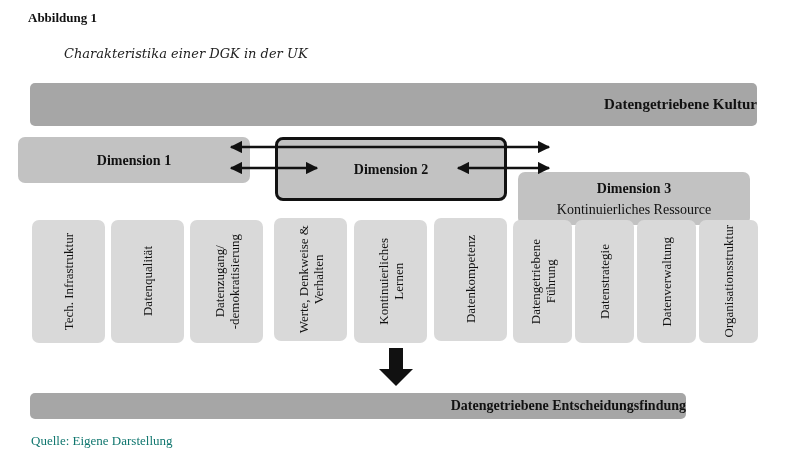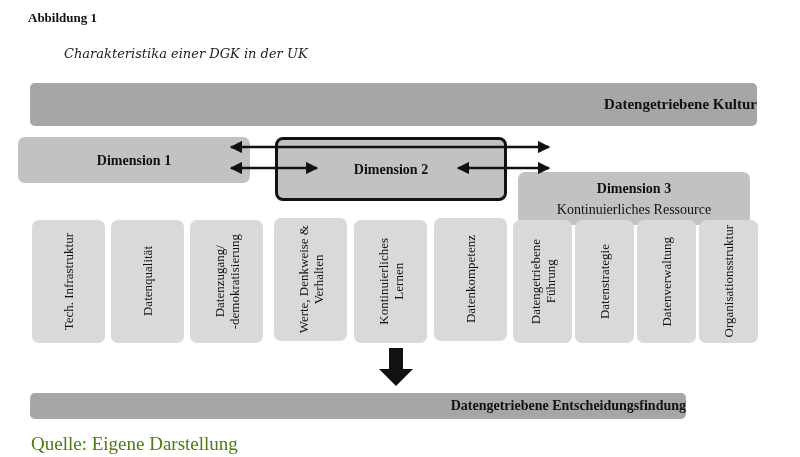--- a/index.html
+++ b/index.html
@@ -26,21 +26,21 @@
   #dim3 { left: 518px; top: 138px; width: 232px; height: 53px; margin-top: 34px; }
   .card {
     background: #d9d9d9; border-radius: 7px; top: 220px; height: 123px;
     display: flex; align-items: center; justify-content: center;
   }
   .card span {
     writing-mode: vertical-rl; transform: rotate(180deg); text-align: center;
     font-size: 13px; line-height: 15px; color: #111; white-space: pre-line;
   }
   #arrows { left: 0; top: 0; width: 800px; height: 457px; pointer-events: none; }
-  #source { left: 31px; top: 433px; font-size: 19px; color: #4d7c0f; }
+  #source { left: 31px; top: 433px; font-size: 13px; color: #0f766e; }
 </style>
 </head>
 <body>
 
 <div id="fig-label" class="abs">Abbildung 1</div>
 <div id="fig-title" class="abs">Charakteristika einer DGK in der UK</div>
 
 <div id="culture" class="abs bar">
   <span>Datengetriebene Kultur</span>
 </div>

